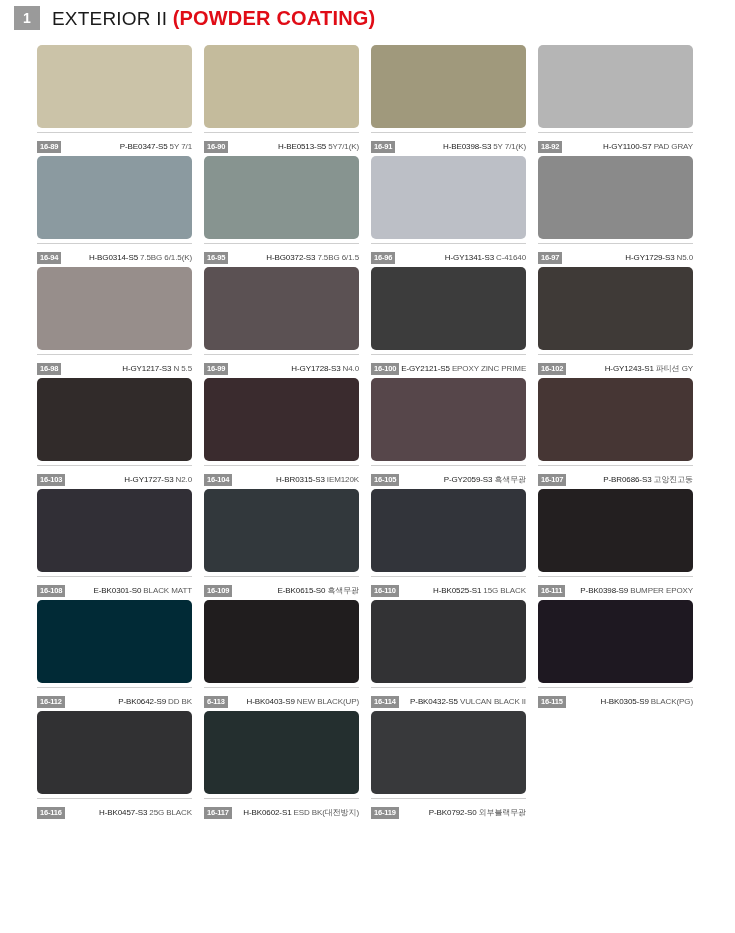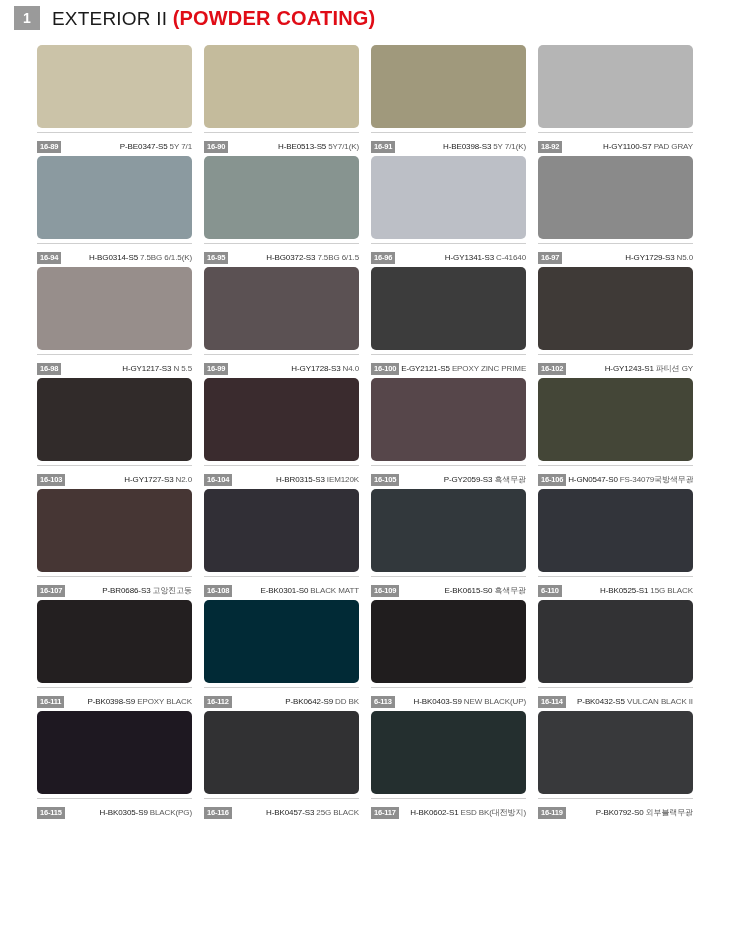--- a/index.html
+++ b/index.html
@@ -216,27 +216,20 @@
       </div>
     </div>
     <div class="swatch-cell">
       <div class="swatch-chip" style="background: rgb(86, 70, 74);"></div>
       <div class="swatch-label">
         <span class="swatch-code">16-105</span>
         <span class="swatch-names"><span class="swatch-id">P-GY2059-S3</span><span class="swatch-desc">흑색무광</span></span>
       </div>
     </div>
     <div class="swatch-cell">
-      <div class="swatch-chip" style="background: rgb(68, 70, 55);"></div>
-      <div class="swatch-label">
-        <span class="swatch-code">16-106</span>
-        <span class="swatch-names"><span class="swatch-id">H-GN0547-S0</span><span class="swatch-desc">FS-34079국방색무광</span></span>
-      </div>
-    </div>
-    <div class="swatch-cell">
       <div class="swatch-chip" style="background: rgb(70, 54, 52);"></div>
       <div class="swatch-label">
         <span class="swatch-code">16-107</span>
         <span class="swatch-names"><span class="swatch-id">P-BR0686-S3</span><span class="swatch-desc">고앙진고동</span></span>
       </div>
     </div>
     <div class="swatch-cell">
       <div class="swatch-chip" style="background: rgb(49, 47, 54);"></div>
       <div class="swatch-label">
         <span class="swatch-code">16-108</span>
@@ -246,29 +239,29 @@
     <div class="swatch-cell">
       <div class="swatch-chip" style="background: rgb(50, 56, 60);"></div>
       <div class="swatch-label">
         <span class="swatch-code">16-109</span>
         <span class="swatch-names"><span class="swatch-id">E-BK0615-S0</span><span class="swatch-desc">흑색무광</span></span>
       </div>
     </div>
     <div class="swatch-cell">
       <div class="swatch-chip" style="background: rgb(50, 52, 58);"></div>
       <div class="swatch-label">
-        <span class="swatch-code">6-110</span>
+        <span class="swatch-code">16-110</span>
         <span class="swatch-names"><span class="swatch-id">H-BK0525-S1</span><span class="swatch-desc">15G BLACK</span></span>
       </div>
     </div>
     <div class="swatch-cell">
       <div class="swatch-chip" style="background: rgb(35, 31, 32);"></div>
       <div class="swatch-label">
         <span class="swatch-code">16-111</span>
-        <span class="swatch-names"><span class="swatch-id">P-BK0398-S9</span><span class="swatch-desc">EPOXY BLACK</span></span>
+        <span class="swatch-names"><span class="swatch-id">P-BK0398-S9</span><span class="swatch-desc">BUMPER EPOXY</span></span>
       </div>
     </div>
     <div class="swatch-cell">
       <div class="swatch-chip" style="background: rgb(1, 42, 54);"></div>
       <div class="swatch-label">
         <span class="swatch-code">16-112</span>
         <span class="swatch-names"><span class="swatch-id">P-BK0642-S9</span><span class="swatch-desc">DD BK</span></span>
       </div>
     </div>
     <div class="swatch-cell">

